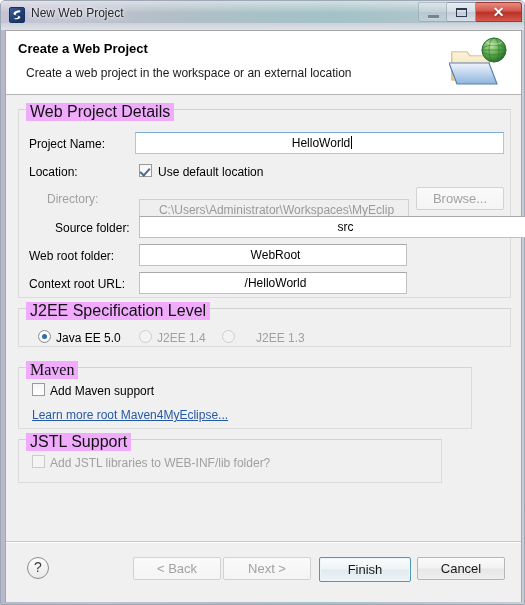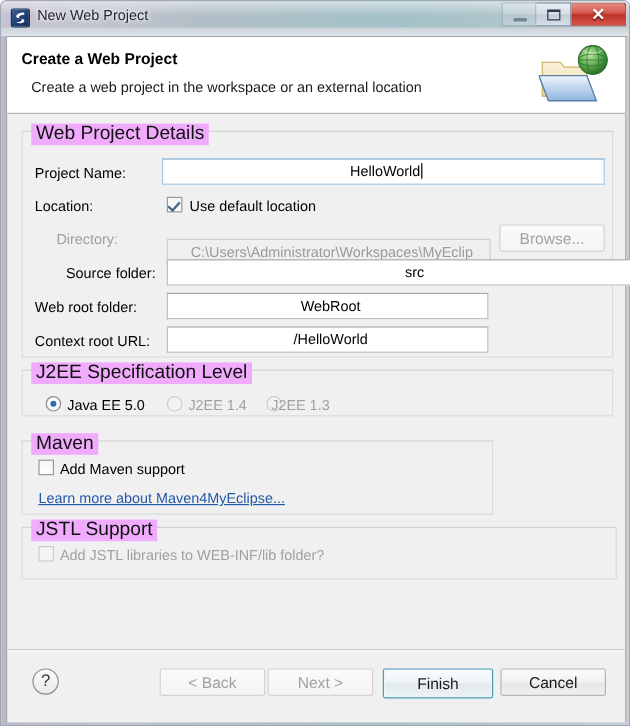--- a/index.html
+++ b/index.html
@@ -405,30 +405,30 @@
     <div class="tf" style="left:133px; top:241px; width:268px;"><span>/HelloWorld</span></div>
 
     <div class="group" style="left:12px; top:277px; width:493px; height:39px;">
       <span class="group-label">J2EE Specification Level</span>
     </div>
     <div class="rb checked" style="left:32px; top:299px;"></div>
     <div class="lbl" style="left:50px; top:300px;">Java EE 5.0</div>
     <div class="rb dis" style="left:133px; top:299px;"></div>
     <div class="lbl dis" style="left:151px; top:300px;">J2EE 1.4</div>
     <div class="rb dis" style="left:216px; top:299px;"></div>
-    <div class="lbl dis" style="left:220px; top:300px;">J2EE 1.3</div>
-
-    <div class="group" style="left:12px; top:336px; width:393px; height:62px;">
+    <div class="lbl dis" style="left:250px; top:300px;">J2EE 1.3</div>
+
+    <div class="group" style="left:12px; top:336px; width:454px; height:62px;font-family:Liberation Serif, serif;">
       <span class="group-label">Maven</span>
     </div>
     <div class="cb" style="left:26px; top:352px;"></div>
     <div class="lbl" style="left:44px; top:353px;">Add Maven support</div>
-    <div class="link" style="left:26px; top:377px;">Learn more about Maven4MyEclipse...</div>
-
-    <div class="group" style="left:12px; top:408px; width:496px; height:44px;">
+    <div class="link" style="left:26px; top:377px;">Learn more root Maven4MyEclipse...</div>
+
+    <div class="group" style="left:12px; top:408px; width:424px; height:44px;">
       <span class="group-label">JSTL Support</span>
     </div>
     <div class="cb dis" style="left:26px; top:424px;"></div>
     <div class="lbl dis" style="left:44px; top:425px;">Add JSTL libraries to WEB-INF/lib folder?</div>
 
     <div class="sep" style="top:510px;"></div>
 
     <div class="helpbtn" style="left:21px; top:526px;">
       <span>?</span>
     </div>

